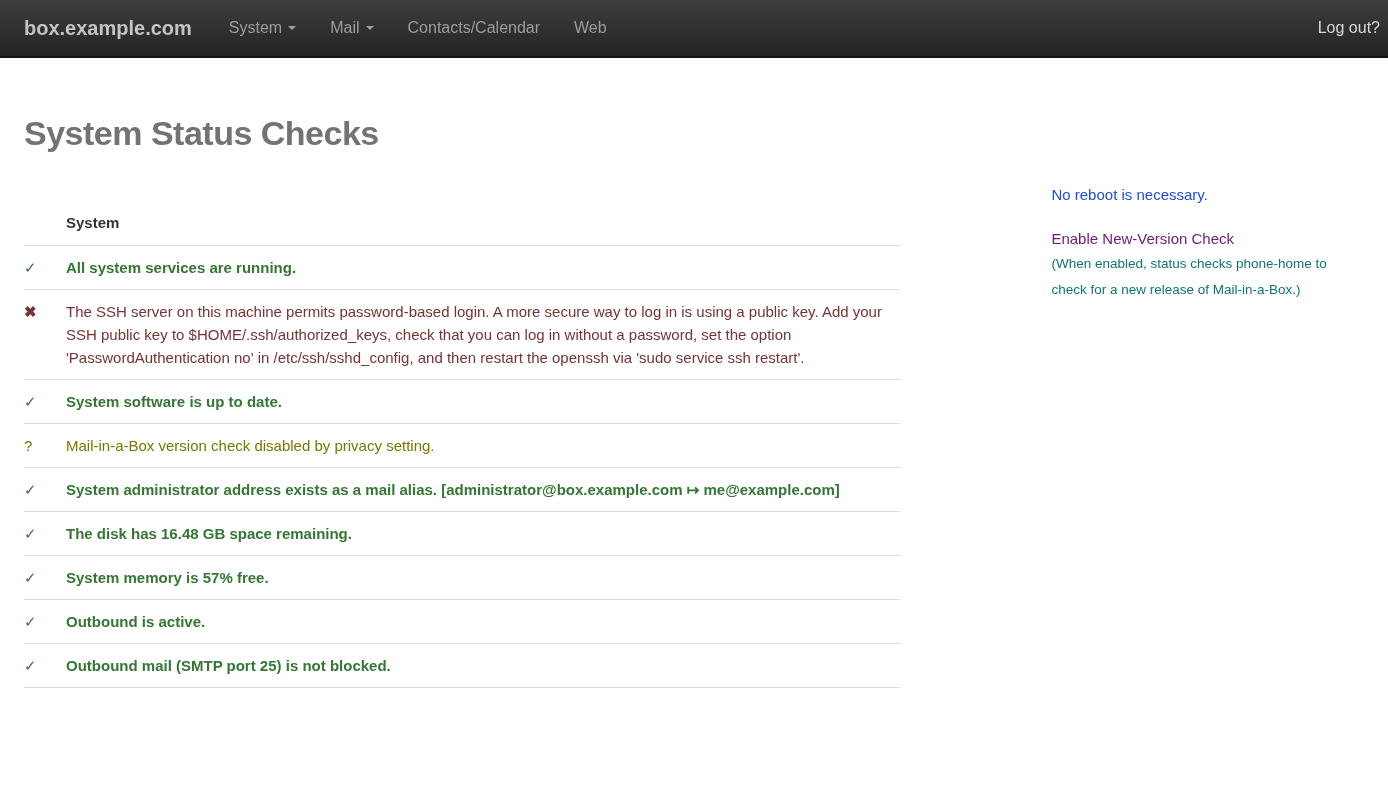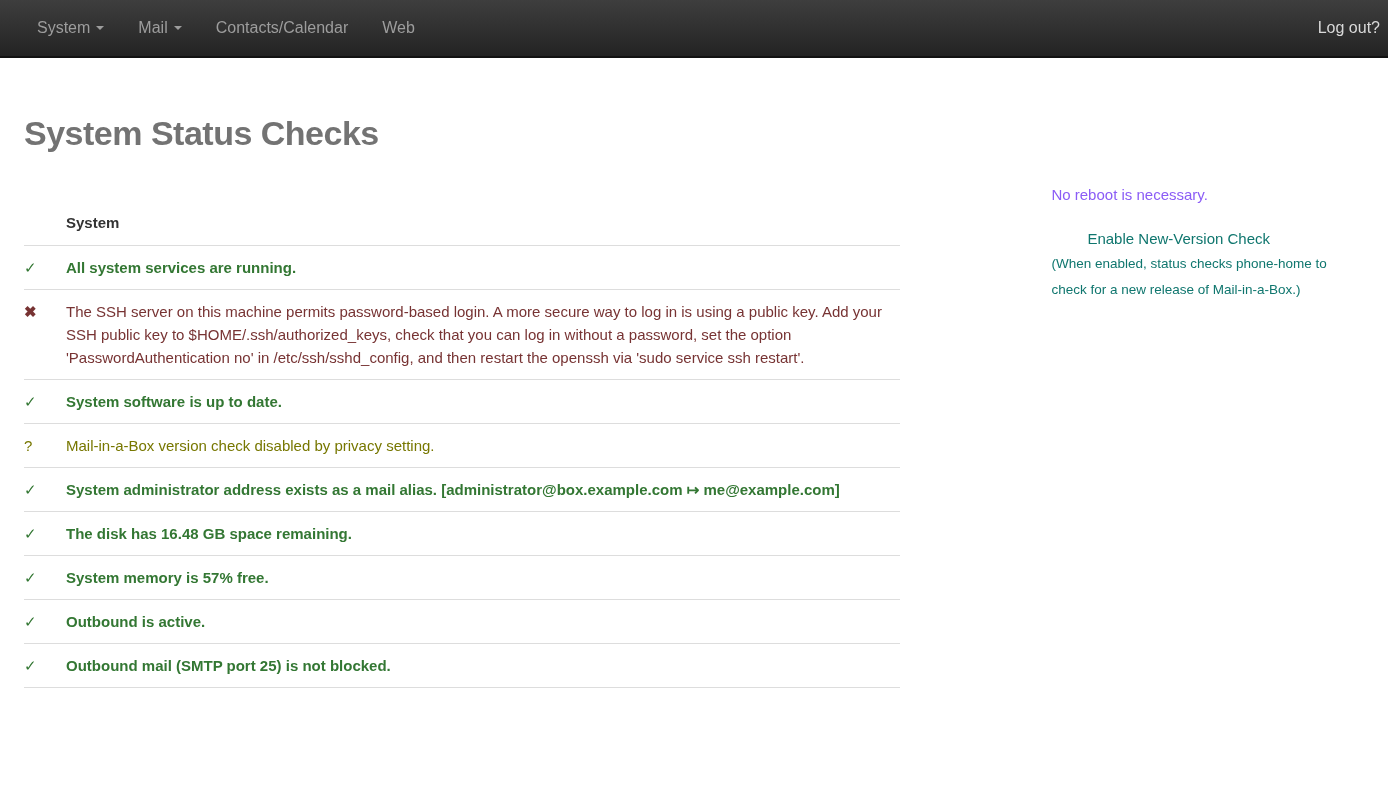--- a/index.html
+++ b/index.html
@@ -118,44 +118,44 @@
   tr.row-ok td { color: #337733; font-weight: bold; }
   tr.row-ok td.icon-cell { font-weight: normal; }
   tr.row-error td { color: #773333; }
   tr.row-warning td { color: #777700; }
   tr.row-warning td.icon-cell { font-weight: normal; }
 
   
   .side-col .reboot-status {
     margin-top: 33px;
     font-size: 15px;
-    color: #8b5cf6;
+    color: #1d4ed8;
   }
   .side-col .version-check {
     margin-top: 27px;
   }
   .enable-link {
     font-size: 15px;
-    color: #0f766e;
+    color: #701a75;
     text-decoration: none;
     cursor: pointer;
     display: inline-block;
-    margin-left: 36px;
   }
   .link-note {
     font-size: 13.5px;
     line-height: 26px;
     color: #0f766e;
     margin-top: 3px;
   }
 </style>
 </head>
 <body>
 
 <div class="navbar">
+  <a class="navbar-brand">box.example.com</a>
   <ul class="navbar-nav">
     <li>
       <a class="nav-link">
         <span>System</span>
         <span class="caret"></span>
       </a>
     </li>
     <li>
       <a class="nav-link">
         <span>Mail</span>

